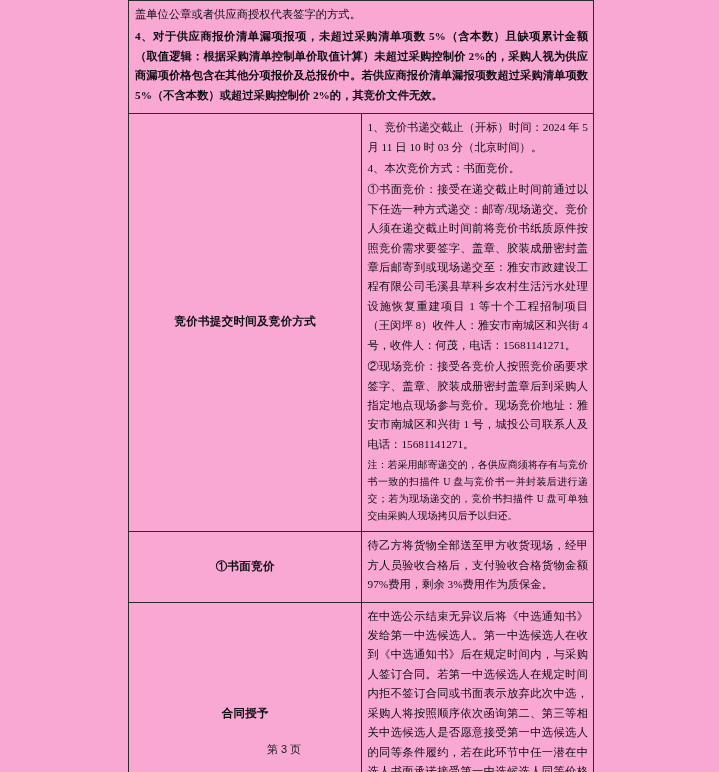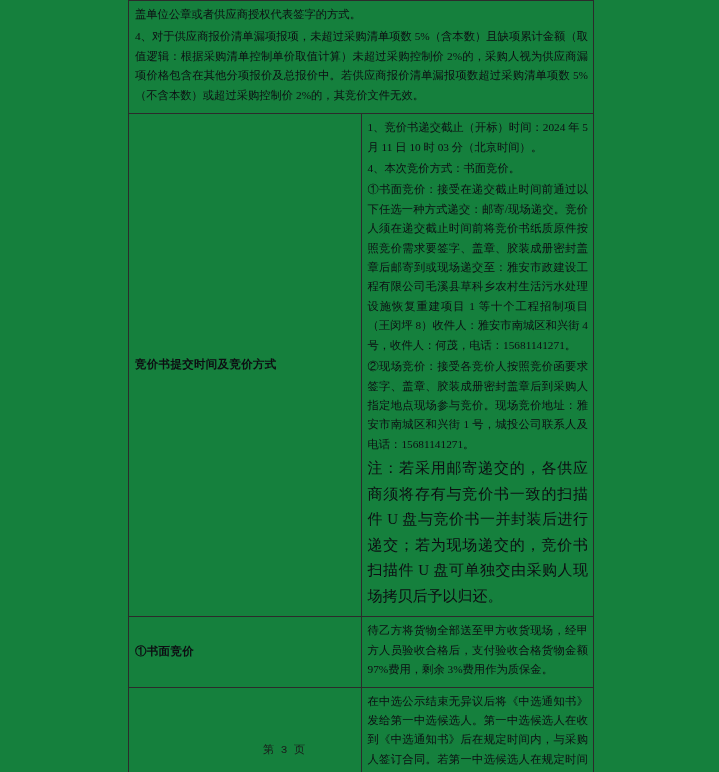--- a/index.html
+++ b/index.html
@@ -12,67 +12,67 @@
     height: 772px;
     font-family: "Liberation Serif", "DejaVu Serif", serif;
     color: #0d0d12;
     position: relative;
     overflow: hidden;
   }
   .page {
     position: relative;
     width: 719px;
     height: 772px;
-    background: #15803d;
+    background: #f9a8d4;
   }
   .doc-table {
     position: absolute;
     left: 128px;
     top: 0px;
     width: 466px;
     border-collapse: collapse;
     table-layout: fixed;
   }
   .doc-table td {
     border: 1px solid #2b2b2b;
     vertical-align: middle;
     padding: 4px 5px 5px 6px;
   }
   .label-cell {
     width: 72px;
-    text-align: left;
+    text-align: center;
     font-size: 11.5px;
     line-height: 1.55;
     font-weight: bold;
     letter-spacing: 0.3px;
   }
   .body-cell {
     font-size: 11.3px;
     line-height: 1.72;
     text-align: justify;
   }
   .body-cell p {
     margin: 0 0 2px 0;
     text-indent: 0;
   }
   .ind2 { text-indent: 22px; }
-  .b { font-weight: normal; }
+  .b { font-weight: bold; }
   .note {
-    font-size: 15px;
+    font-size: 10px;
     line-height: 1.7;
   }
   .top-cell-first p { margin-bottom: 3px; }
   .footer {
     position: absolute;
     left: 0;
     top: 742px;
     width: 568px;
     text-align: center;
     font-size: 11px;
-    font-family: Liberation Mono, monospace;
+    font-family: Liberation Sans, sans-serif;
     color: #1a1a1a;
   }
   .cell-pad-lg { padding-top: 7px; padding-bottom: 7px; font-family: Liberation Serif, serif; }
 </style>
 </head>
 <body>
 
 <div class="page">
 
   <table class="doc-table">

